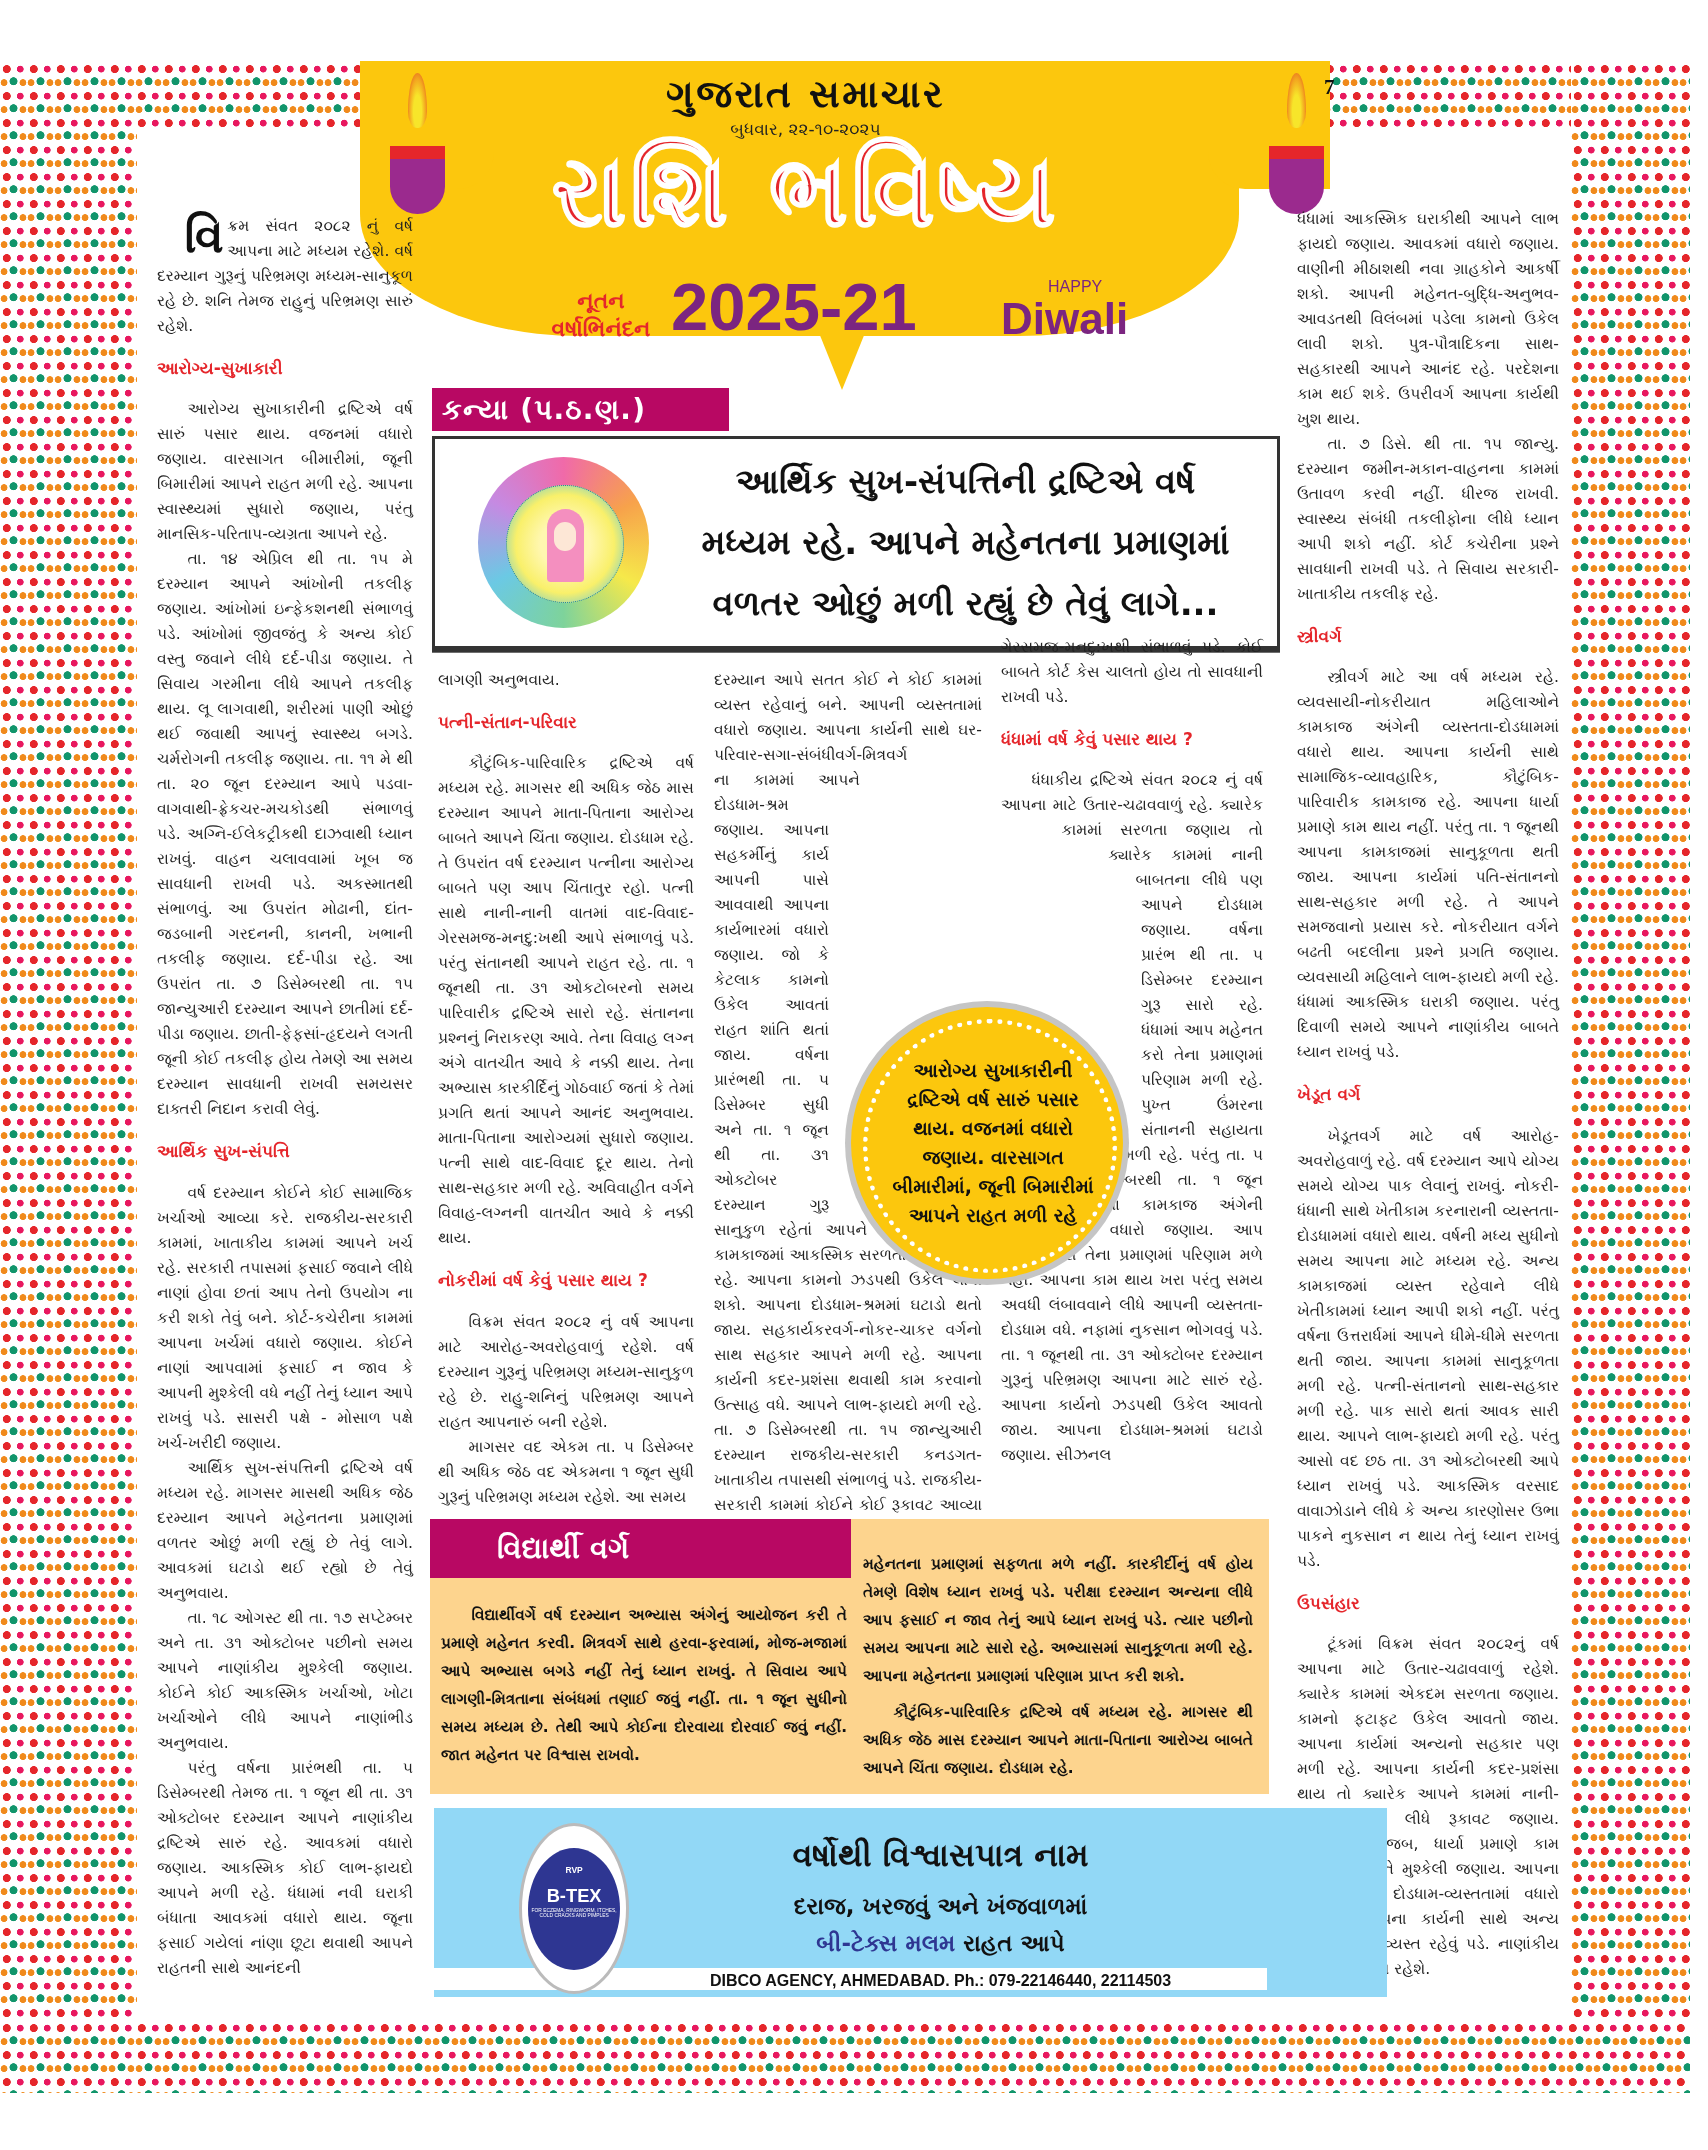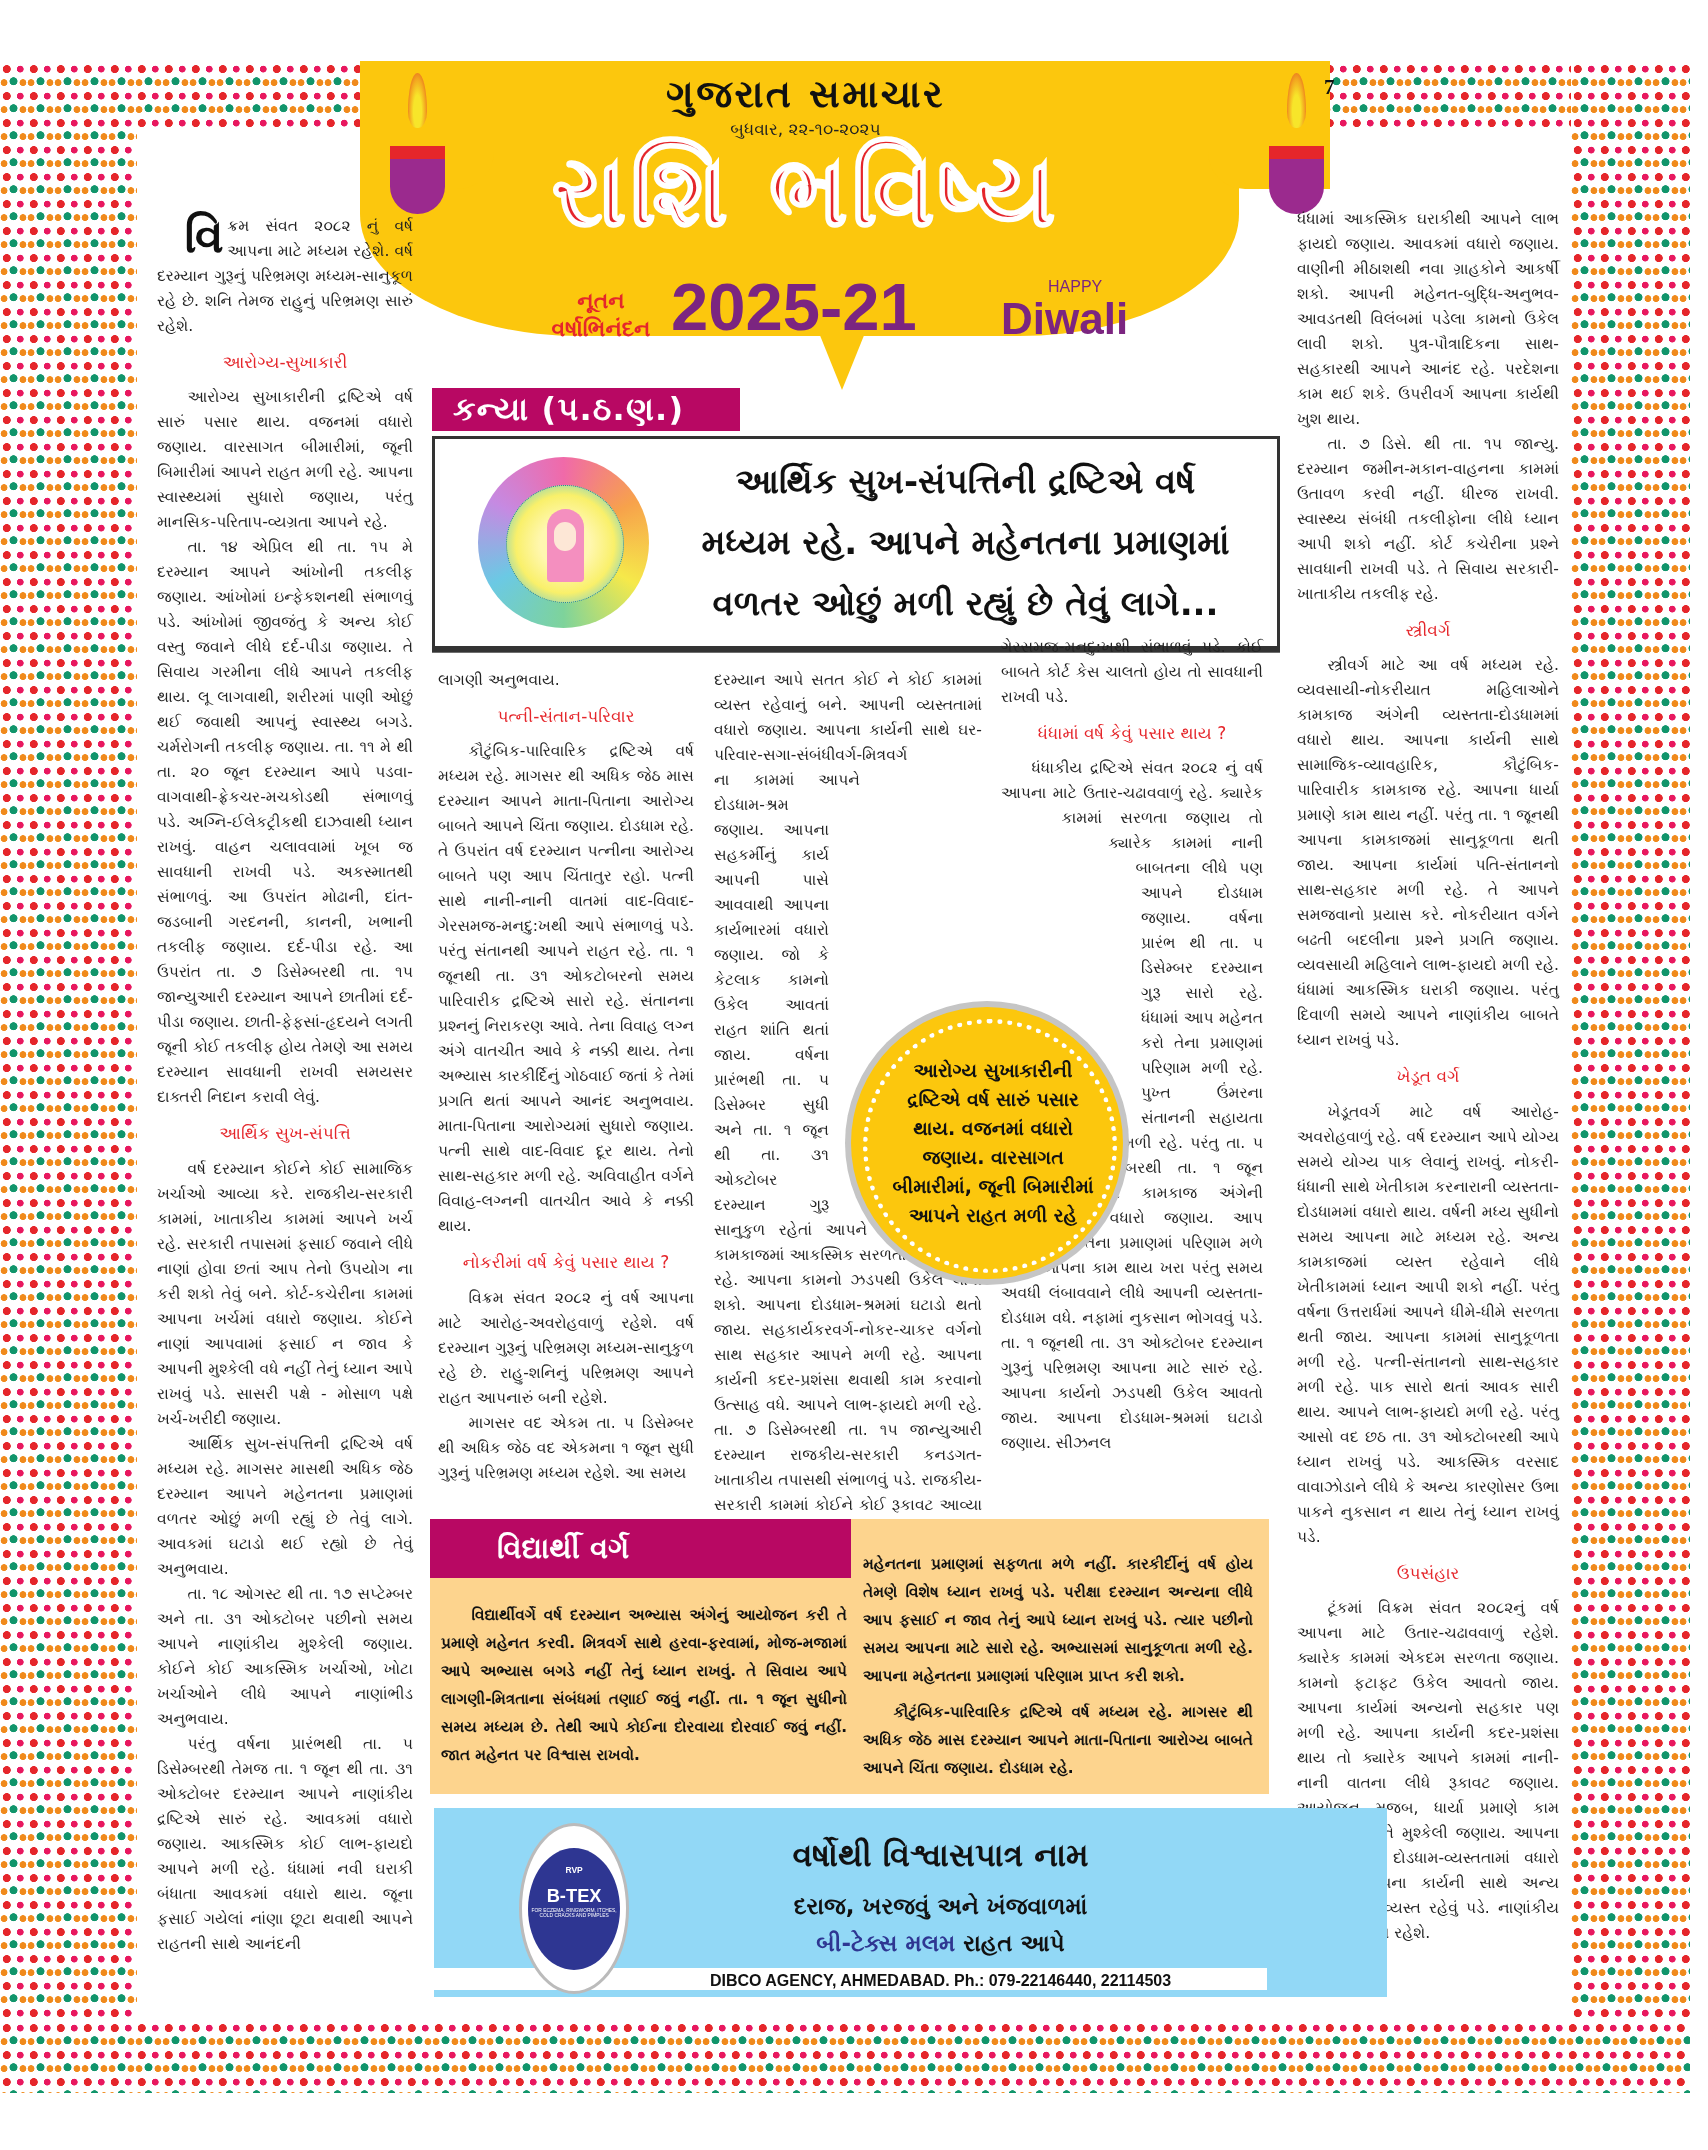--- a/index.html
+++ b/index.html
@@ -37,31 +37,31 @@
   .new-year { position: absolute; left: 537px; top: 287px; width: 128px; text-align: center; color: #e5262b; font-weight: bold; font-size: 22px; line-height: 1.25; }
   .year-range { position: absolute; left: 671px; top: 268px; font-weight: bold; font-size: 67px; color: #7b2580; font-family: "Liberation Sans", sans-serif; }
   .happy { position: absolute; left: 1048px; top: 278px; font-size: 16px; color: #7b2580; font-family: "Liberation Sans", sans-serif; }
   .diwali { position: absolute; left: 1001px; top: 294px; font-size: 44px; color: #7b2580; font-family: "Liberation Sans", sans-serif; font-weight: bold; }
   .page-num { position: absolute; left: 1324px; top: 75px; font-family: "Liberation Serif", serif; font-weight: bold; font-size: 21px; color: #111; }
 
   
   .col { position: absolute; font-size: 15.6px; line-height: 25px; text-align: justify; color: #222; }
   .col p { margin: 0; text-indent: 30.5px; }
   .col p.noindent { text-indent: 0; }
-  .col h3 { margin: 11px 0; font-size: 17px; color: #e5262b; text-align: center; font-weight: normal; line-height: 24.4px; }
+  .col h3 { margin: 17px 0; font-size: 17px; color: #e5262b; font-weight: bold; line-height: 24.4px; }
   .dropcap { float: left; font-size: 46px; line-height: 43px; font-weight: bold; margin: 1.2px 3.7px 0 27.5px; color: #111; }
   .c1 { left: 157px; top: 214px; width: 256px; }
   .c2 { left: 438px; top: 668px; width: 256px; }
   .c3 { left: 714px; top: 668px; width: 268px; }
   .c4 { left: 1001px; top: 635px; width: 262px; }
   .c5 { left: 1297px; top: 207px; width: 262px; }
 
   
   .sign-tab { position: absolute; left: 432px; top: 388px; width: 287px; height: 43px; background: #b80863; color: #fff;
-              font-weight: bold; font-size: 32px; line-height: 43px; padding-left: 21px; letter-spacing: 1.2px; }
+              font-weight: bold; font-size: 28px; line-height: 43px; padding-left: 10px; letter-spacing: 1.2px; }
   .sign-box { position: absolute; left: 432px; top: 436px; width: 842px; height: 207px; border: 3.1px solid #333; box-shadow: 0 3.7px 0 #333; background: #fff; }
   .sign-emblem { position: absolute; left: 43px; top: 18.3px; width: 171px; height: 171px; border-radius: 50%;
                  background: conic-gradient(#f06aa9, #f7a24b, #f6e94a, #7ed39b, #6bc9e4, #c58ae2, #f06aa9); }
   .sign-emblem .inner { position: absolute; left: 27.5px; top: 27.5px; width: 116px; height: 116px; border-radius: 50%;
                         background: radial-gradient(circle, #fff7b0 30%, #f9f06a 60%, #5bc7de 90%); border: 1.8px dotted #1a7fa0; }
   .sign-emblem .face { position: absolute; left: 40px; top: 23px; width: 37px; height: 73px; border-radius: 18.3px 18.3px 3.7px 3.7px; background: #f48fbf; }
   .sign-emblem .face::after { content: ""; position: absolute; left: 7.3px; top: 13.4px; width: 22px; height: 29px; background: #fde7d6; border-radius: 11px; }
   .sign-summary { position: absolute; left: 256px; top: 12.2px; width: 549px; text-align: center; font-size: 34px; line-height: 61px; font-weight: bold; color: #111; }
 
   

